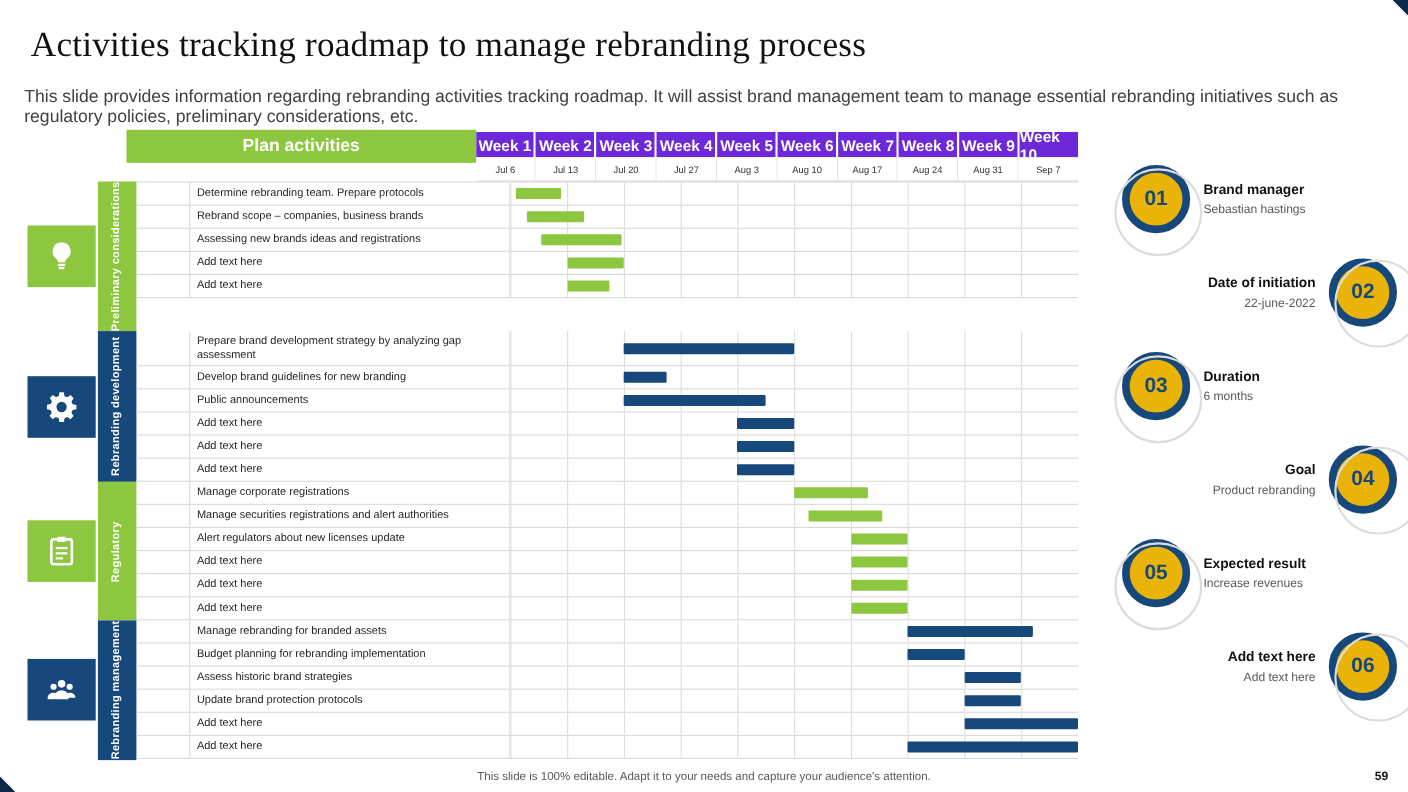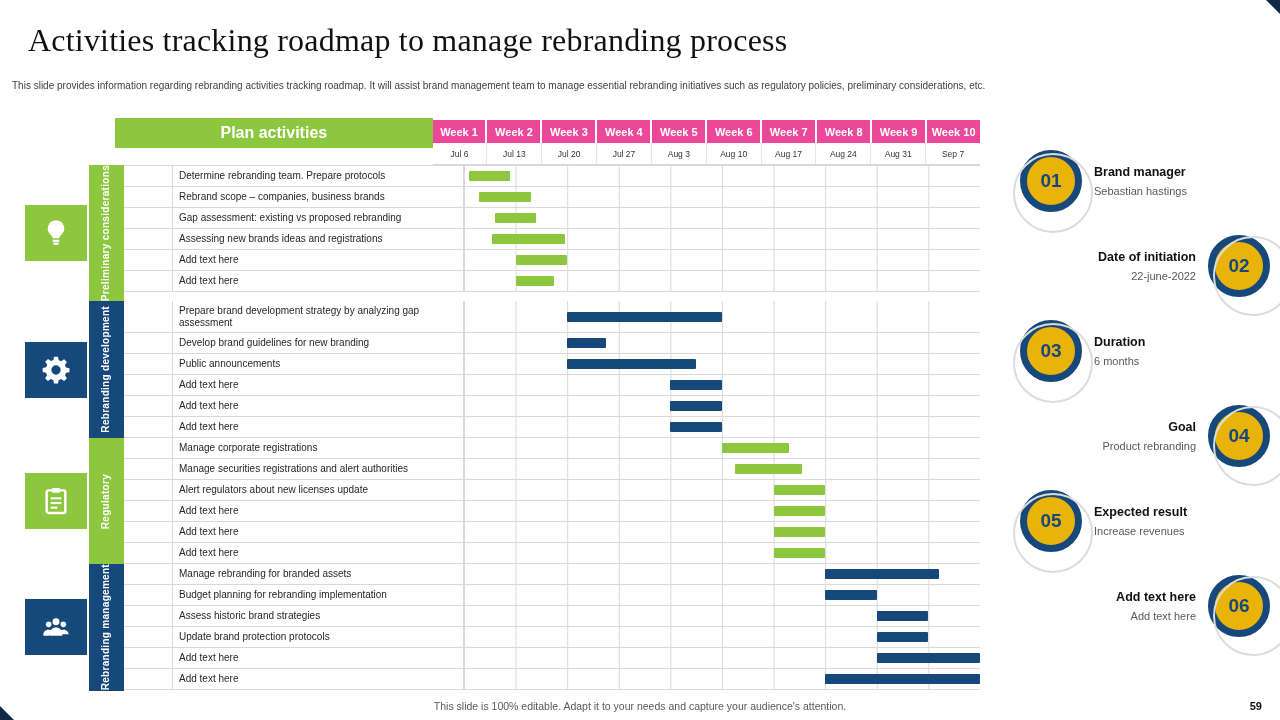--- a/index.html
+++ b/index.html
@@ -18,38 +18,38 @@
     position: absolute; bottom: 0; left: 0; width: 0; height: 0;
     border-bottom: 14px solid #0d2a4a; border-right: 14px solid transparent;
   }
   .title {
     position: absolute; left: 28px; top: 22px;
     font-family: "Liberation Serif", serif;
     font-size: 32px; font-weight: 400; color: #111111;
     letter-spacing: 0.2px; white-space: nowrap;
   }
   .subtitle {
-    position: absolute; left: 12px; top: 80px; width: 1235px;
-    font-size: 10px; color: #404040;
+    position: absolute; left: 22px; top: 80px; width: 1235px;
+    font-size: 16px; color: #404040;
   }
 
   
   .gantt { position: absolute; left: 25px; top: 118px; width: 955px; }
   .gantt-header { display: flex; height: 47px; align-items: flex-start; }
   .header-spacer { width: 64px; }
   .plan-cell {
     width: 327px; height: 30px; background: #8DC63F; color: #ffffff;
     font-size: 16px; font-weight: bold;
     display: flex; align-items: center; justify-content: center; margin-left: 28px;
   }
   .weeks-dates { width: 564px; display: flex; flex-direction: column; }
   .weeks-row { display: flex; height: 25px; padding-top: 2px; }
   .week-cell {
-    flex: 1; background: #ec4899; color: #ffffff;
-    font-size: 11px; font-weight: bold;
+    flex: 1; background: #6d28d9; color: #ffffff;
+    font-size: 14px; font-weight: bold;
     display: flex; align-items: center; justify-content: center;
     border-right: 2px solid #ffffff;
   }
   .week-cell:last-child { border-right: none; }
   .dates-row { display: flex; height: 22px; }
   .date-cell {
     flex: 1; background: #ffffff; color: #333333; font-size: 8.5px;
     display: flex; align-items: center; justify-content: center;
     border-right: 1px solid #e4e4e4; border-bottom: 1px solid #d9d9d9;
   }
@@ -180,26 +180,20 @@
               <div class="bar" style="left: 1%; width: 8%; background: rgb(141, 198, 63);"></div>
             </div>
           </div>
           <div class="row">
             <div class="task-label">Rebrand scope – companies, business brands</div>
             <div class="timeline">
               <div class="bar" style="left: 3%; width: 10%; background: rgb(141, 198, 63);"></div>
             </div>
           </div>
           <div class="row">
-            <div class="task-label">Gap assessment: existing vs proposed rebranding</div>
-            <div class="timeline">
-              <div class="bar" style="left: 6%; width: 8%; background: rgb(141, 198, 63);"></div>
-            </div>
-          </div>
-          <div class="row">
             <div class="task-label">Assessing new brands ideas and registrations</div>
             <div class="timeline">
               <div class="bar" style="left: 5.5%; width: 14%; background: rgb(141, 198, 63);"></div>
             </div>
           </div>
           <div class="row">
             <div class="task-label">Add text here</div>
             <div class="timeline">
               <div class="bar" style="left: 10%; width: 10%; background: rgb(141, 198, 63);"></div>
             </div>

